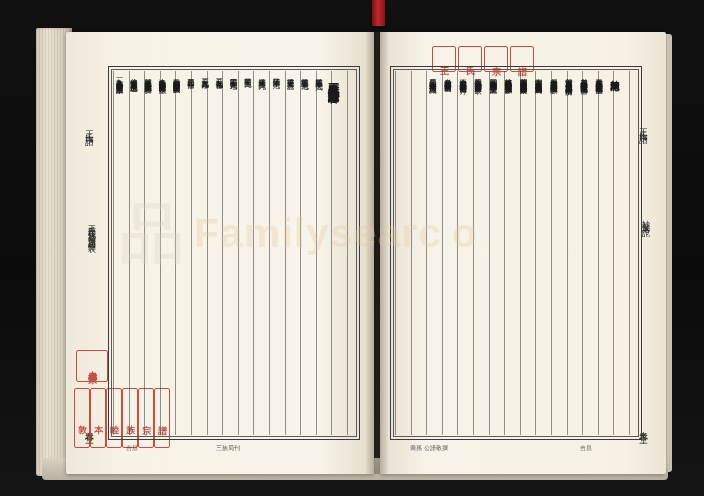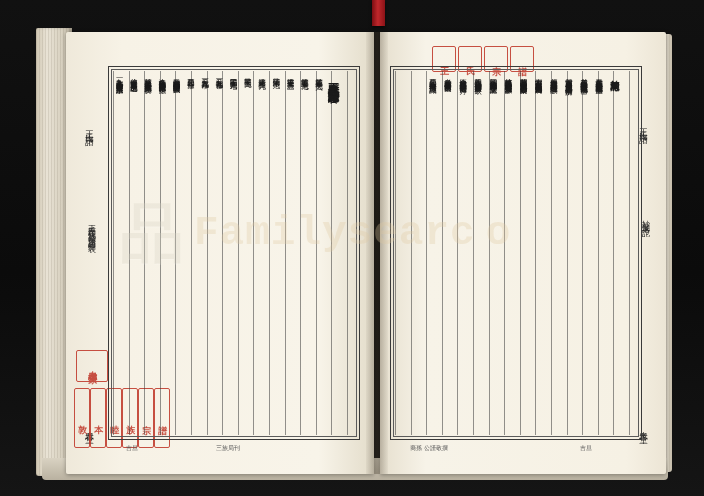--- a/index.html
+++ b/index.html
@@ -92,21 +92,21 @@
      font-weight:bold;}
   .seal.sq{border-radius:2px;}
   .seal.tall{border-radius:2px;}
 
   
   .wm{position:absolute;left:120px;top:178px;width:430px;height:110px;
      display:flex;align-items:center;gap:10px;pointer-events:none;opacity:.30;}
   .wm .glyph{font-size:64px;color:#d8d3c4;font-weight:bold;
      text-shadow:0 1px 0 rgba(255,255,255,.5);}
   .wm .wmtext{font-size:41px;color:#e0c9a0;font-weight:bold;letter-spacing:1px;
-     font-family:Liberation Mono, monospace;}
+     font-family:Liberation Sans, sans-serif;}
 
   
   .footmark{position:absolute;font-size:6px;color:#555;}
 </style>
 </head>
 <body>
 
 <div class="scene">
   <div class="backdrop"></div>
   <div class="ribbon"></div>

